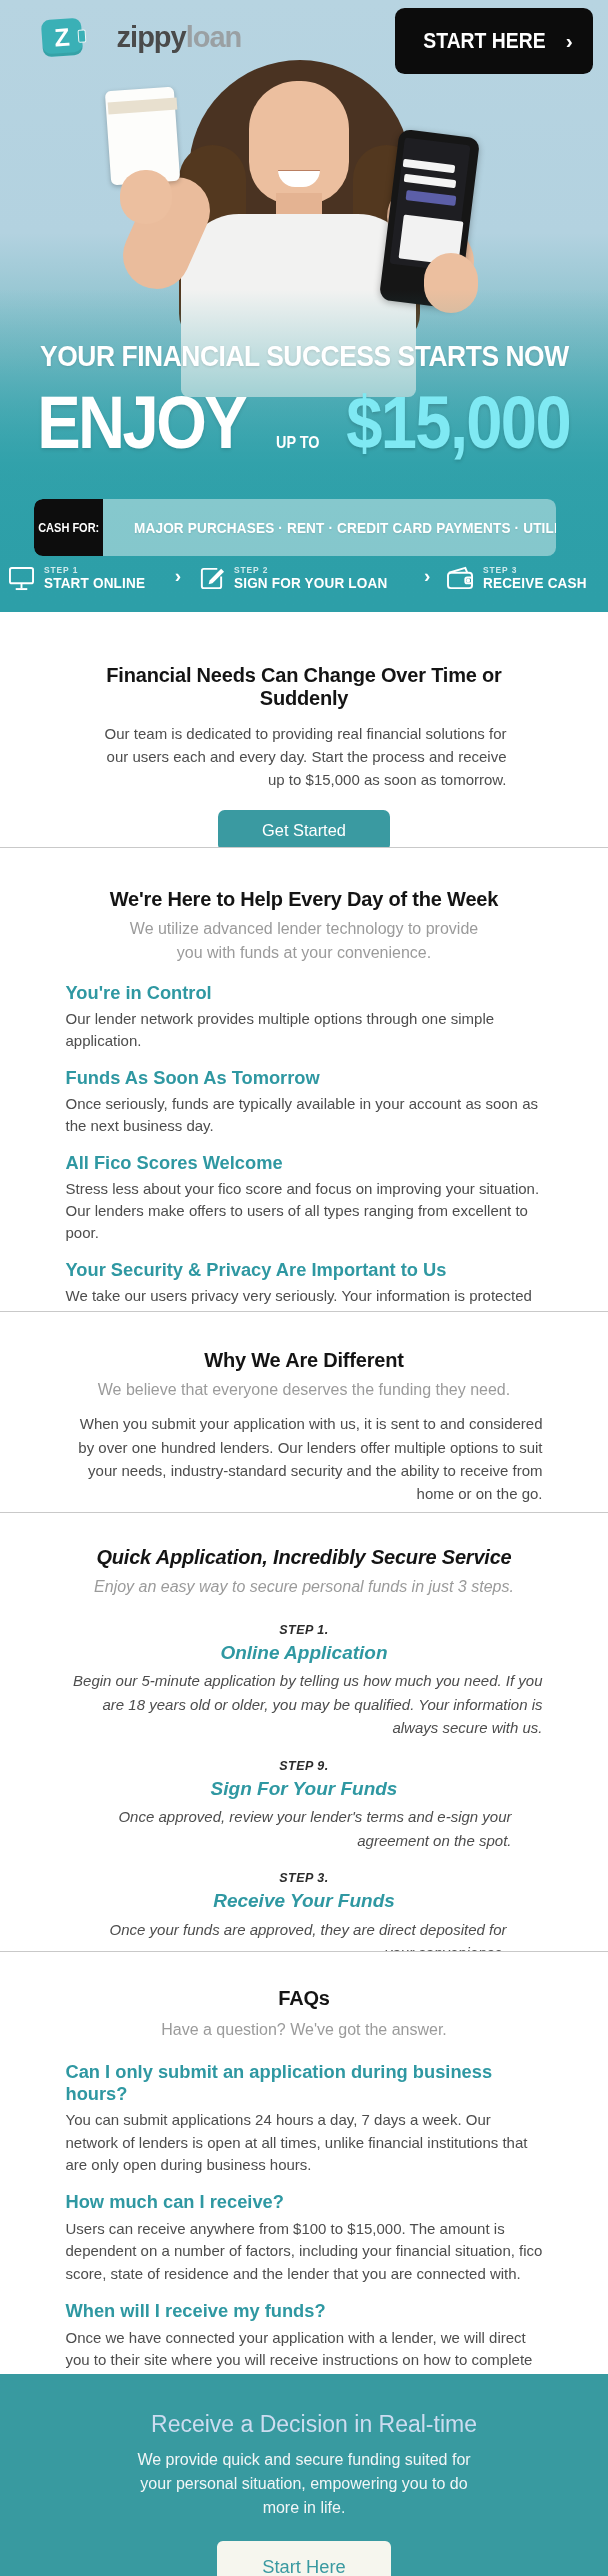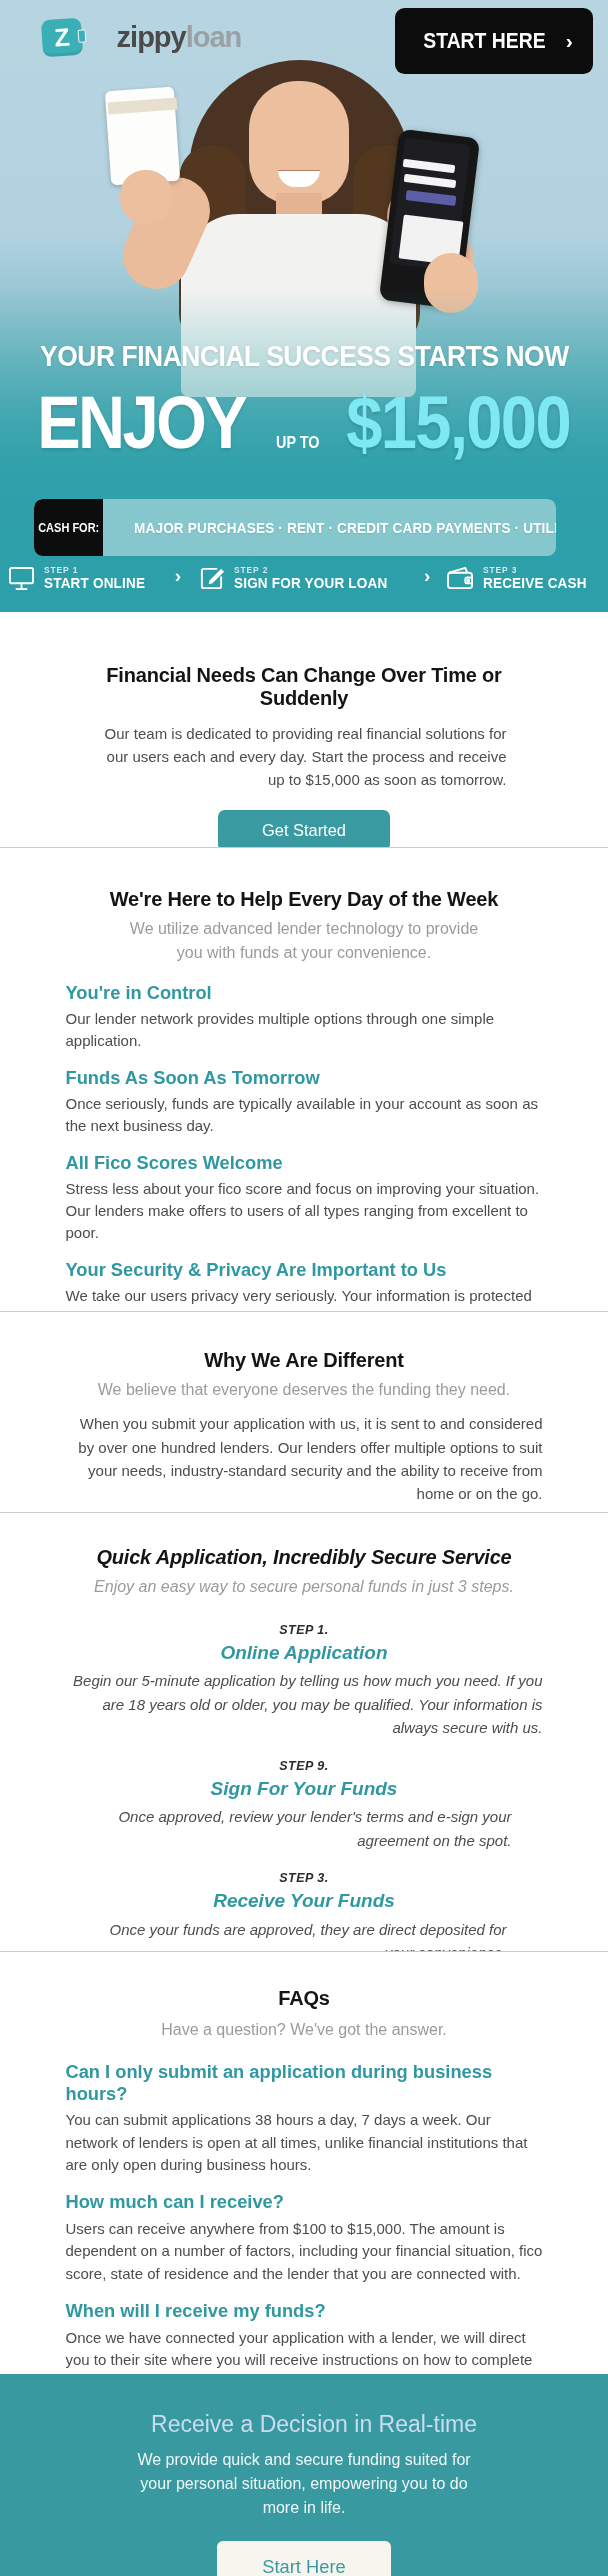--- a/index.html
+++ b/index.html
@@ -284,21 +284,21 @@
     </div>
   </div>
 </div>
 
 <div class="sec sec-faq">
   <div class="inner">
     <h2 class="sec-title">FAQs</h2>
     <p class="sec-sub">Have a question? We've got the answer.</p>
     <div class="faq-item">
       <h3 class="teal-h">Can I only submit an application during business hours?</h3>
-      <p class="body-l">You can submit applications 38 hours a day, 7 days a week. Our network of lenders is open at all times, unlike financial institutions that are only open during business hours.</p>
+      <p class="body-l">You can submit applications 24 hours a day, 7 days a week. Our network of lenders is open at all times, unlike financial institutions that are only open during business hours.</p>
     </div>
     <div class="faq-item">
       <h3 class="teal-h">How much can I receive?</h3>
       <p class="body-l">Users can receive anywhere from $100 to $15,000. The amount is dependent on a number of factors, including your financial situation, fico score, state of residence and the lender that you are connected with.</p>
     </div>
     <div class="faq-item">
       <h3 class="teal-h">When will I receive my funds?</h3>
       <p class="body-l">Once we have connected your application with a lender, we will direct you to their site where you will receive instructions on how to complete your process. Funds are typically deposited as soon as the next business day.</p>
     </div>
   </div>

